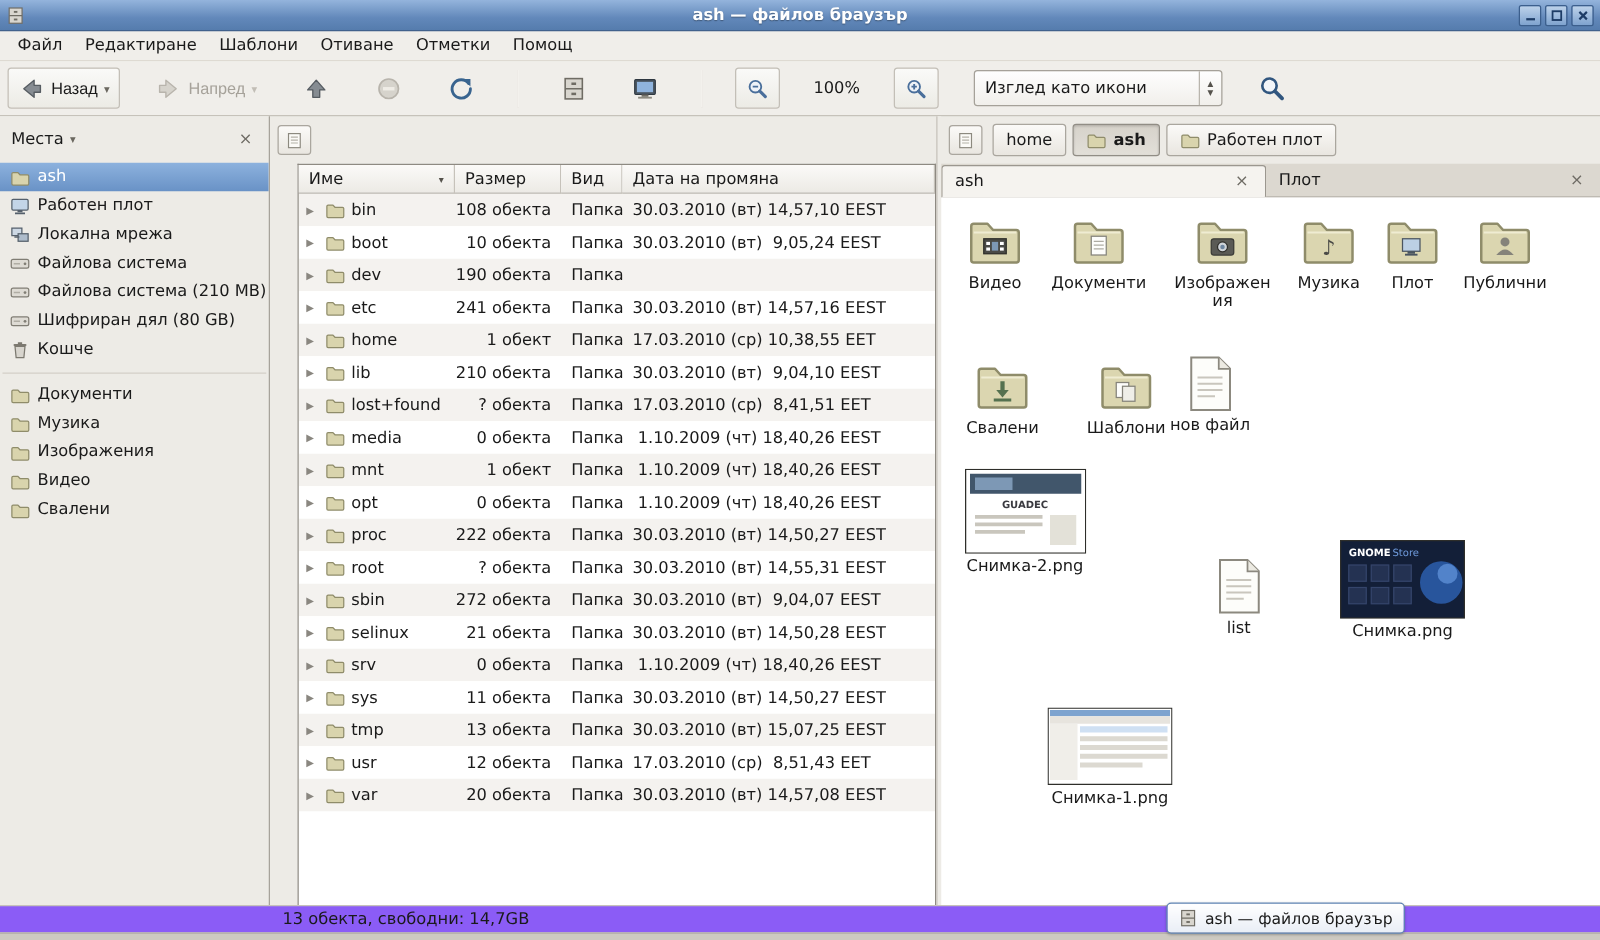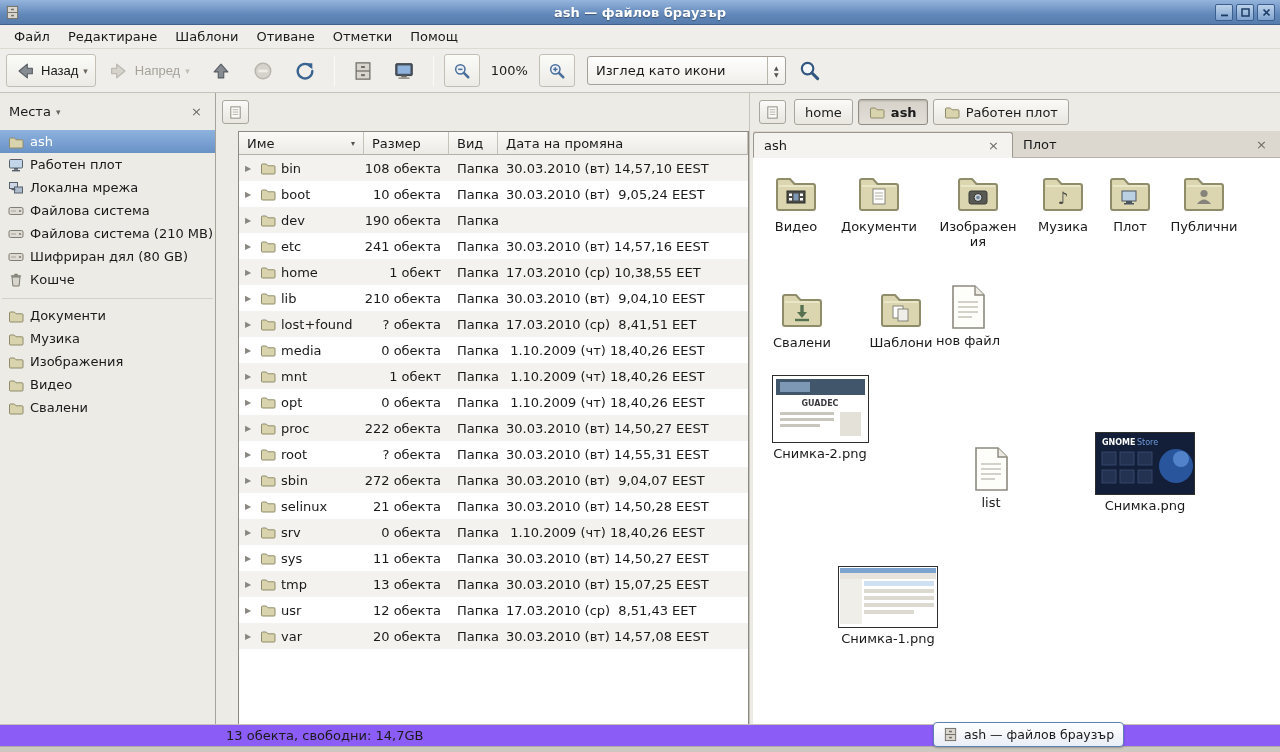--- a/index.html
+++ b/index.html
@@ -9,21 +9,21 @@
 .window{position:absolute;left:0;top:0;width:1280px;height:746px;display:flex;flex-direction:column;background:#edebe6}
 
 .titlebar{height:25px;flex:0 0 25px;display:flex;align-items:center;padding:0 5px;background:linear-gradient(#94b4dc,#6288ba 60%,#557cad);border-bottom:1px solid #41618c;position:relative}
 .titlebar .title{position:absolute;left:0;right:0;text-align:center;color:#fff;font-weight:bold;font-size:13px;text-shadow:0 1px 1px rgba(0,0,0,.35)}
 .win-controls{margin-left:auto;display:flex;gap:3px;z-index:1}
 .wbtn{width:18px;height:17px;border:1px solid #3c5f8d;border-radius:2px;background:linear-gradient(#bdd2ea,#7fa3cf);display:flex;align-items:center;justify-content:center;cursor:pointer}
 
 .menubar{height:24px;flex:0 0 24px;display:flex;align-items:stretch;background:#f0eeea;border-bottom:1px solid #dedad2;padding-left:5px}
 .menu-item{padding:0 9px;line-height:24px;cursor:pointer}
 
-.toolbar{height:44px;flex:0 0 44px;display:flex;align-items:center;background:#f0eeea;border-bottom:1px solid #c6c2ba;padding:0 6px;gap:4px}
+.toolbar{height:44px;flex:0 0 44px;display:flex;align-items:center;background:#f0eeea;border-bottom:1px solid #c6c2ba;padding:0 6px;gap:20px}
 .tbtn{display:flex;align-items:center;gap:5px;height:33px;padding:0 7px;border:1px solid transparent;border-radius:3px;background:transparent;font-size:13px;cursor:pointer;color:#1a1a1a}
 .tbtn.bordered{border-color:#c3bfb7;background:linear-gradient(#fafaf8,#ecebe5)}
 .tbtn.disabled{color:#a6a29a;cursor:default}
 .caret{font-size:9px;color:#6b6860}
 .disabled .caret{color:#c2beb6}
 .tsep{width:1px;height:30px;background:#cfcbc3;border-right:1px solid #fbfaf8;margin:0 6px}
 .zoom-label{padding:0 7px}
 .combo{display:flex;align-items:center;height:29px;width:199px;border:1px solid #a5a199;border-radius:3px;background:linear-gradient(#fefefe,#f1efeb);margin-left:8px;cursor:pointer}
 .combo-text{flex:1;padding:0 8px;white-space:nowrap}
 .spin{width:18px;align-self:stretch;border-left:1px solid #b9b5ad;display:flex;flex-direction:column;align-items:center;justify-content:center;font-size:6px;color:#55524c;line-height:7px}
@@ -718,21 +718,21 @@
                   <g stroke="#c9c6bd" stroke-width="1.6">
                     <line x1="10" y1="18" x2="30" y2="18"></line>
                     <line x1="10" y1="23" x2="30" y2="23"></line>
                     <line x1="10" y1="28" x2="30" y2="28"></line>
                     <line x1="10" y1="33" x2="24" y2="33"></line>
                   </g>
                 </svg>
               </span>
               <div class="icon-label">list</div>
             </div>
-            <div class="icon-item" style="left:339px;top:274px;width:106px">
+            <div class="icon-item" style="left:316px;top:274px;width:106px">
               <span class="ic">
                 <svg width="100" height="63" viewBox="0 0 100 63">
                   <rect x="0.5" y="0.5" width="99" height="62" fill="#131f38" stroke="#2e2e2a"></rect>
                   <circle cx="81" cy="34" r="17" fill="#2d5fae" opacity="0.85"></circle>
                   <circle cx="86" cy="27" r="8" fill="#5d8fd6" opacity="0.8"></circle>
                   <text x="7" y="13" font-size="8" font-weight="bold" fill="#ffffff">GNOME</text>
                   <text x="42" y="13" font-size="8" fill="#6f9bdc">Store</text>
                   <g fill="#243252" stroke="#35456b">
                     <rect x="7" y="20" width="14" height="13"></rect>
                     <rect x="25" y="20" width="14" height="13"></rect>

